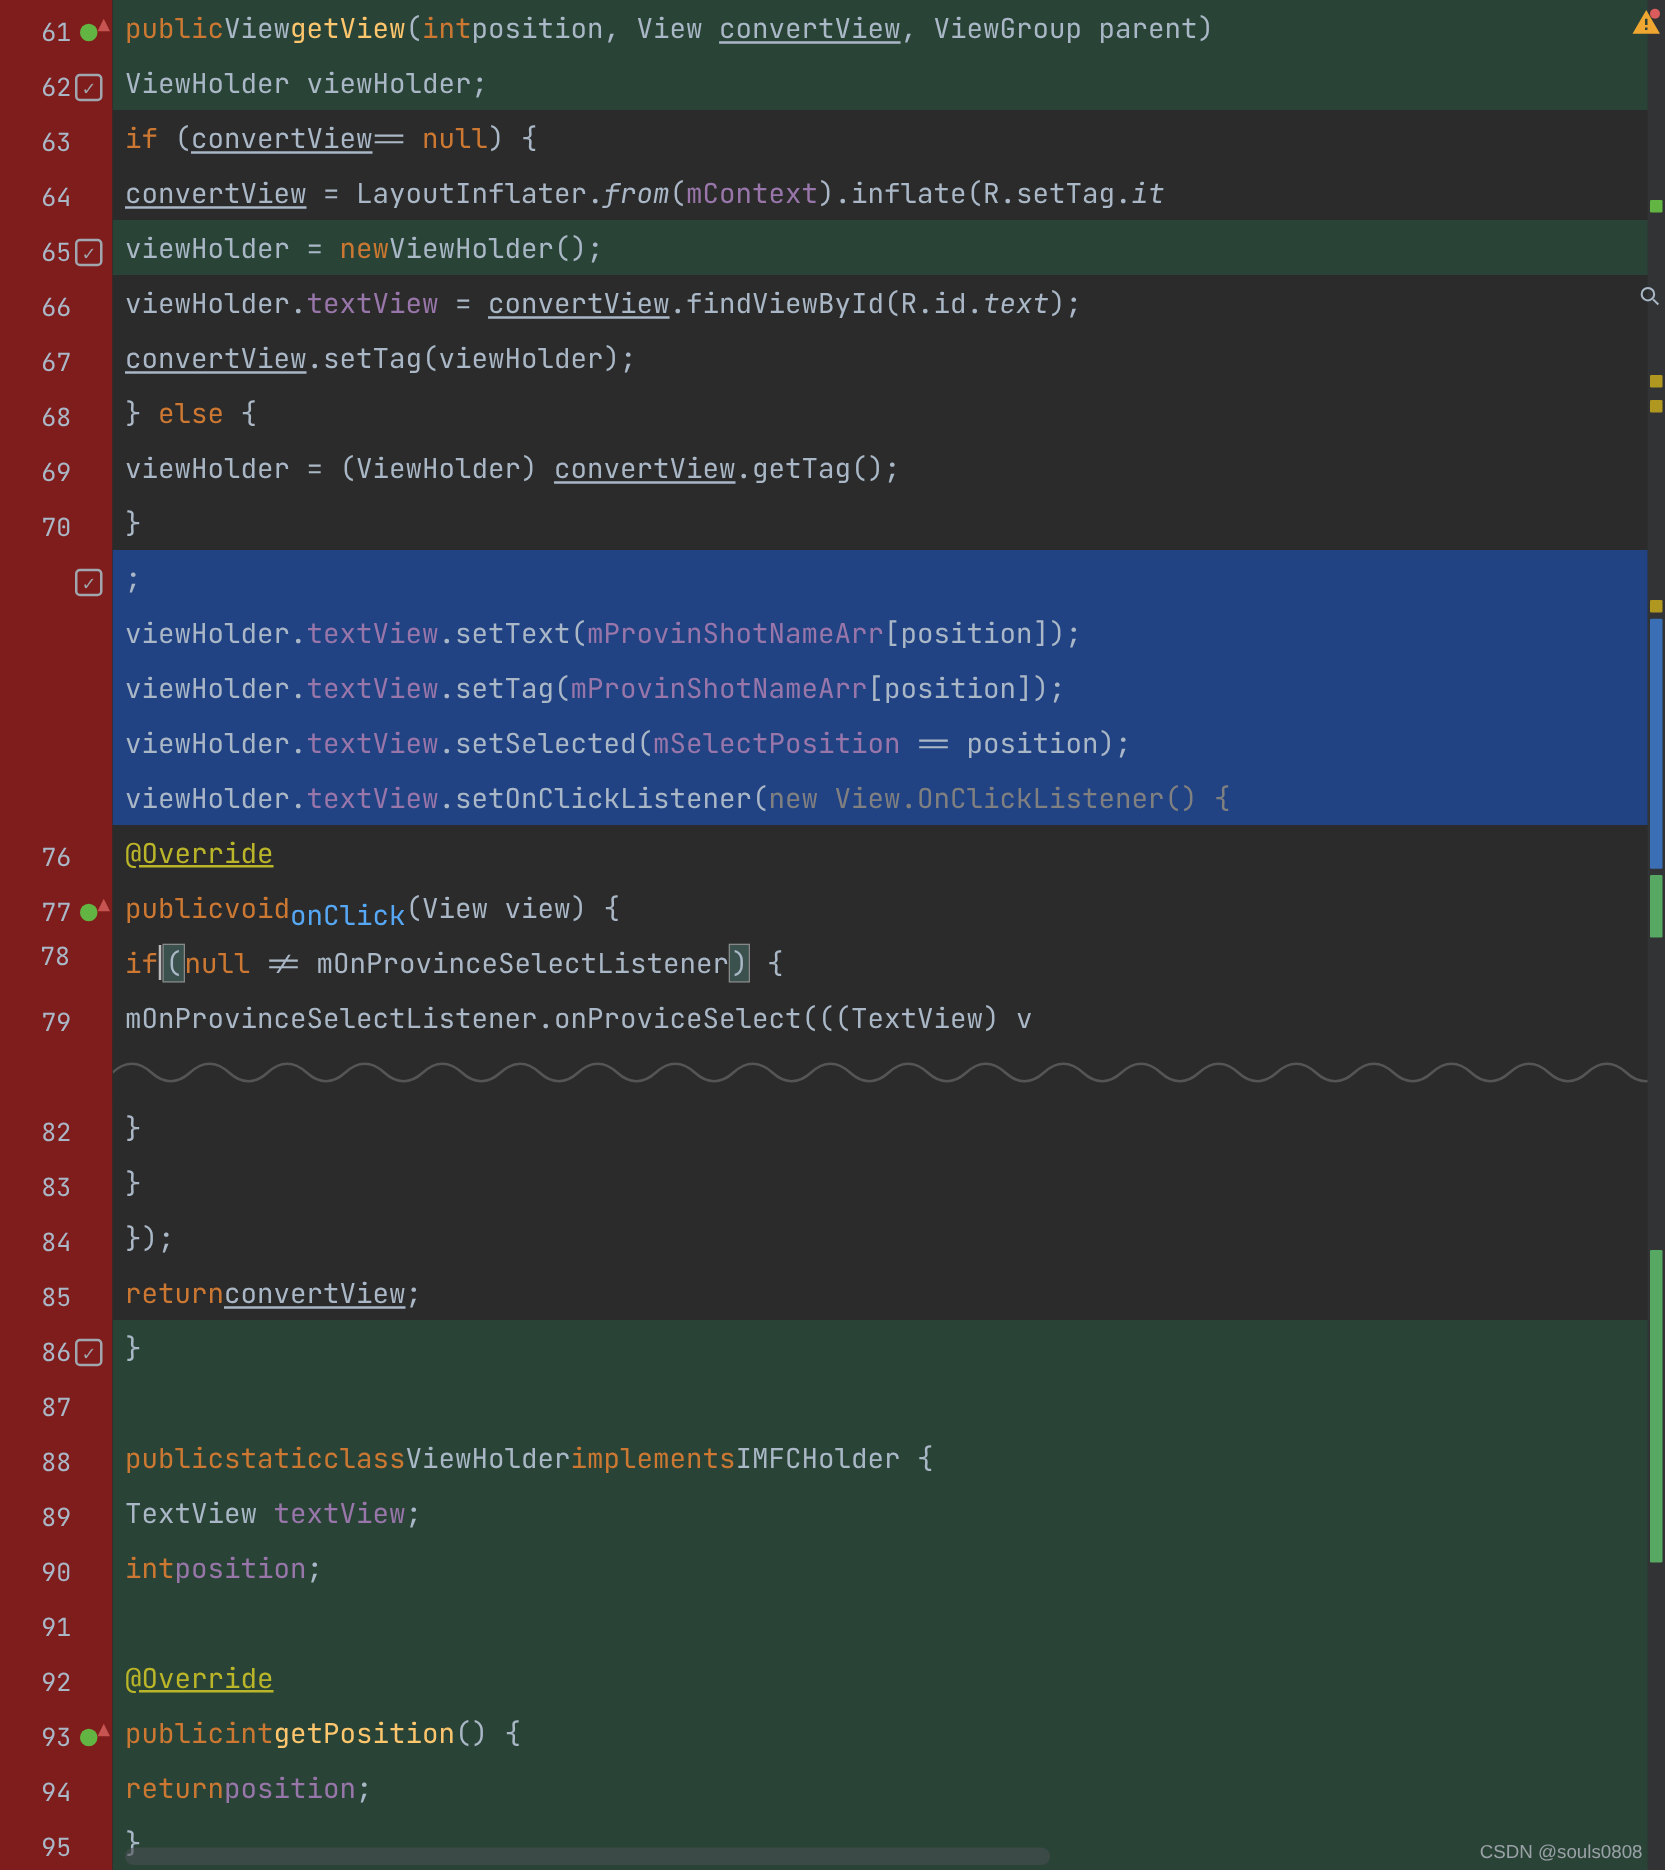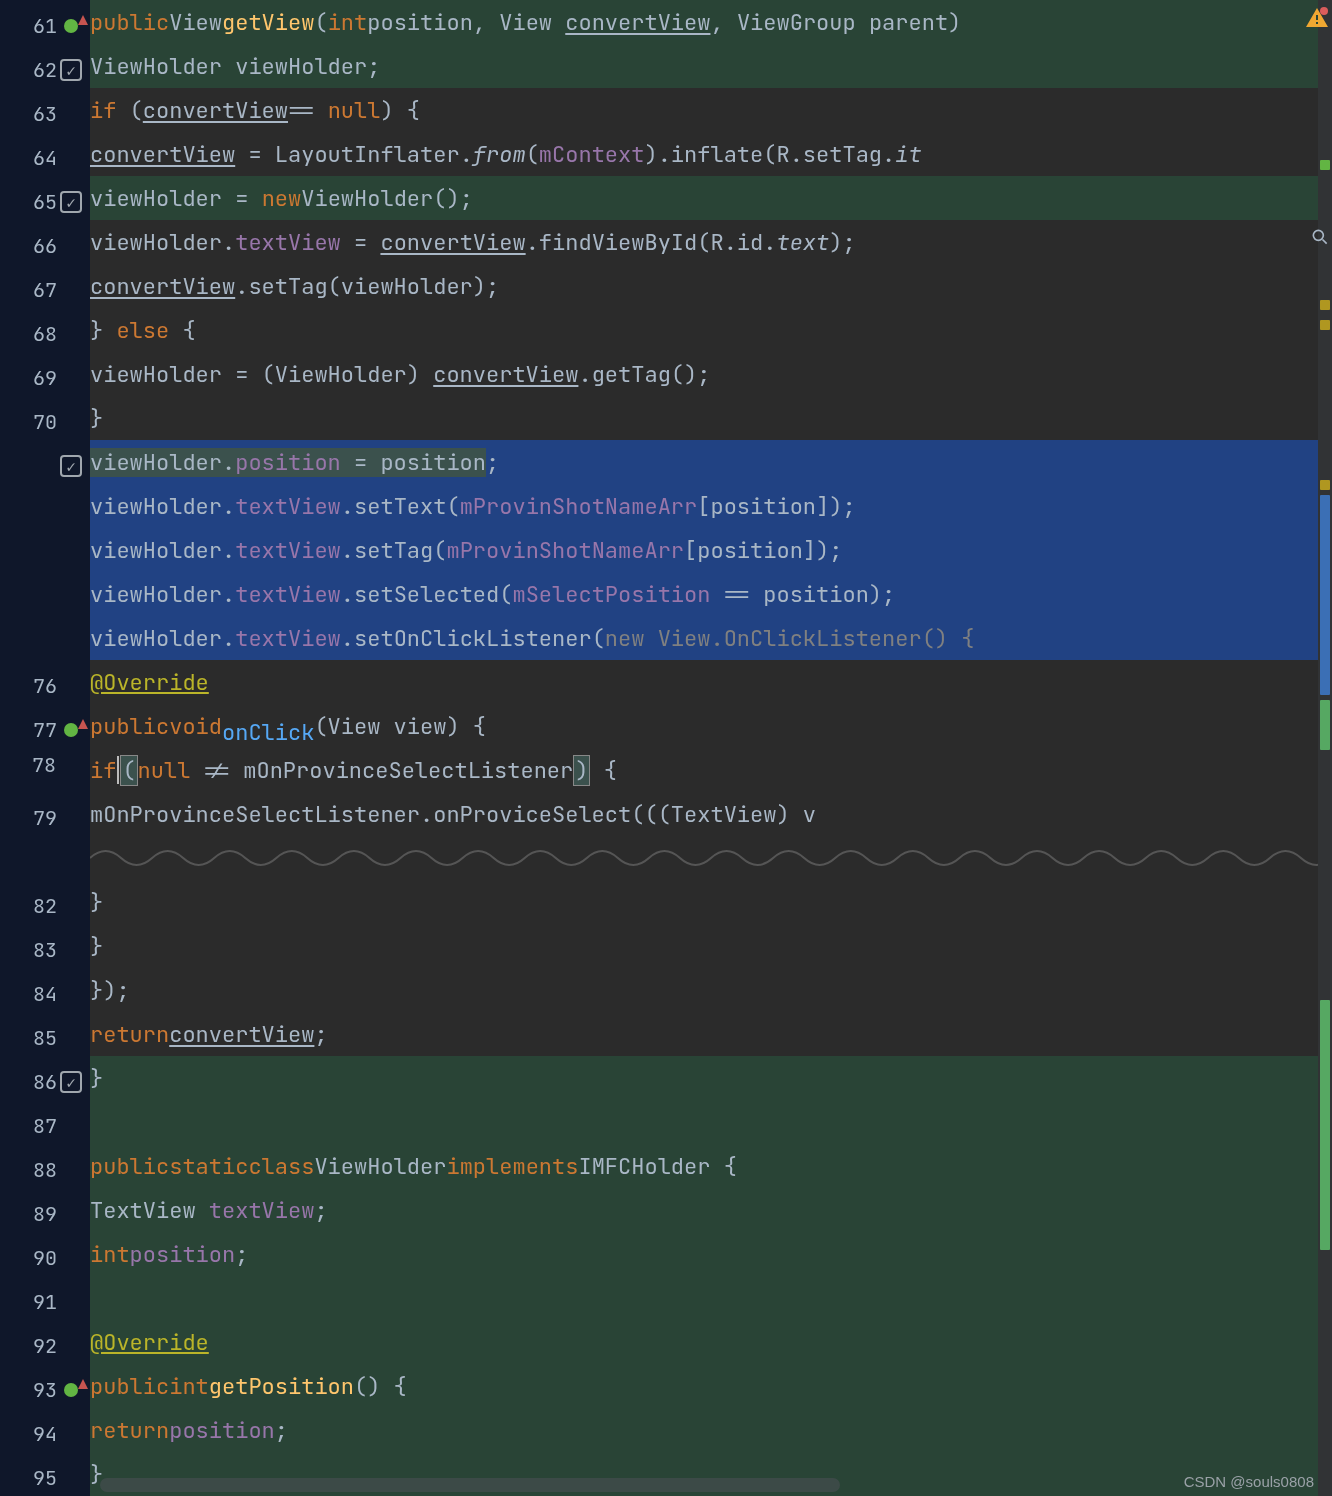--- a/index.html
+++ b/index.html
@@ -13,21 +13,21 @@
     height:1496px;
     position:relative;
   }
   .editor {
     display:flex;
     height:100%;
     width:100%;
   }
   .gutter {
     width:90px;
-    background:#0f172a;
+    background:#7f1d1d;
     padding-top:4px;
     user-select:none;
     position:relative;
     flex-shrink:0;
   }
   .code-area {
     flex:1;
     background:#2b2b2b;
     position:relative;
     overflow:hidden;
@@ -69,21 +69,21 @@
   }
   .arrow-up-red::after{
     content:"";
     position:absolute;
     right:-10px;top:-4px;
     width:0;height:0;
     border-left:5px solid transparent;
     border-right:5px solid transparent;
     border-bottom:10px solid #c75450;
   }
-  .code-area .line { white-space:pre; }
+  .code-area .line { padding-left:10px; white-space:pre; }
   .bg-green { background:#294436; }
   .bg-sel { background:#214283; }
   .dim-ln .num{ color:#4f565c; }
 
   
   .kw   { color:#cc7832; }
   .type { color:#a9b7c6; }
   .mth  { color:#ffc66d; }
   .mthblue { color:#56a8f5;margin-top:12px; }
   .fld  { color:#9876aa; }
@@ -316,21 +316,21 @@
       <div class="line bg-green">    <span class="kw">public</span> <span class="type">View</span> <span class="mth">getView</span><span class="op">(</span><span class="kw">int</span> <span class="type">position</span><span class="op">, </span><span class="type">View </span><span class="type u">convertView</span><span class="op">, </span><span class="type">ViewGroup parent</span><span class="op">)</span></div>
       <div class="line bg-green">        <span class="type">ViewHolder viewHolder</span><span class="op">;</span></div>
       <div class="line ">        <span class="kw">if</span><span class="op"> (</span><span class="type u">convertView</span> <span class="op">== </span><span class="kw">null</span><span class="op">) {</span></div>
       <div class="line ">            <span class="type u">convertView</span><span class="op"> = </span><span class="type">LayoutInflater</span><span class="op">.</span><span class="it">from</span><span class="op">(</span><span class="fld">mContext</span><span class="op">).</span><span class="type">inflate</span><span class="op">(R.setTag.</span><span class="fld it">it</span></div>
       <div class="line bg-green">            <span class="type">viewHolder</span><span class="op"> = </span><span class="kw">new</span> <span class="type">ViewHolder()</span><span class="op">;</span></div>
       <div class="line ">            <span class="type">viewHolder</span><span class="op">.</span><span class="fld">textView</span><span class="op"> = </span><span class="type u">convertView</span><span class="op">.</span><span class="type">findViewById</span><span class="op">(R.id.</span><span class="fld it">text</span><span class="op">);</span></div>
       <div class="line ">            <span class="type u">convertView</span><span class="op">.</span><span class="type">setTag</span><span class="op">(viewHolder);</span></div>
       <div class="line ">        <span class="op">} </span><span class="kw">else</span><span class="op"> {</span></div>
       <div class="line ">            <span class="type">viewHolder</span><span class="op"> = (ViewHolder) </span><span class="type u">convertView</span><span class="op">.</span><span class="type">getTag</span><span class="op">();</span></div>
       <div class="line ">        <span class="op">}</span></div>
-      <div class="line bg-sel">        <span class="sel-hl">viewHolder.<span class="fld">position</span> = position</span><span class="op">;</span></div>
+      <div class="line bg-sel">        <span class="op">;</span></div>
       <div class="line bg-sel">        <span class="type">viewHolder</span><span class="op">.</span><span class="fld">textView</span><span class="op">.</span><span class="type">setText</span><span class="op">(</span><span class="fld">mProvinShotNameArr</span><span class="op">[position]);</span></div>
       <div class="line bg-sel">        <span class="type">viewHolder</span><span class="op">.</span><span class="fld">textView</span><span class="op">.</span><span class="type">setTag</span><span class="op">(</span><span class="fld">mProvinShotNameArr</span><span class="op">[position]);</span></div>
       <div class="line bg-sel">        <span class="type">viewHolder</span><span class="op">.</span><span class="fld">textView</span><span class="op">.</span><span class="type">setSelected</span><span class="op">(</span><span class="fld">mSelectPosition</span><span class="op"> == position);</span></div>
       <div class="line bg-sel">        <span class="type">viewHolder</span><span class="op">.</span><span class="fld">textView</span><span class="op">.</span><span class="type">setOnClickListener</span><span class="op">(</span><span class="grey">new View.OnClickListener() {</span></div>
       <div class="line ">            <span class="ann">@Override</span></div>
       <div class="line ">            <span class="kw">public</span> <span class="kw">void</span> <span class="mthblue">onClick</span><span class="op">(View view) {</span></div>
       <div class="line ">                <span class="kw">if</span> <span class="cursor"></span><span class="brk">(</span><span class="kw">null</span><span class="op"> != </span><span class="type">mOnProvinceSelectListener</span><span class="brk">)</span><span class="op"> {</span></div>
       <div class="line ">                    <span class="type">mOnProvinceSelectListener</span><span class="op">.</span><span class="type">onProviceSelect</span><span class="op">(((TextView) </span><span class="type">v</span></div>
       <div class="fold-line"><svg viewBox="0 0 1200 44" preserveAspectRatio="none">
           <path d="M0 22 Q 15 8 30 22 T 60 22 T 90 22 T 120 22 T 150 22 T 180 22 T 210 22 T 240 22 T 270 22 T 300 22 T 330 22 T 360 22 T 390 22 T 420 22 T 450 22 T 480 22 T 510 22 T 540 22 T 570 22 T 600 22 T 630 22 T 660 22 T 690 22 T 720 22 T 750 22 T 780 22 T 810 22 T 840 22 T 870 22 T 900 22 T 930 22 T 960 22 T 990 22 T 1020 22 T 1050 22 T 1080 22 T 1110 22 T 1140 22 T 1170 22 T 1200 22" stroke="#555" stroke-width="2" fill="none"></path>

